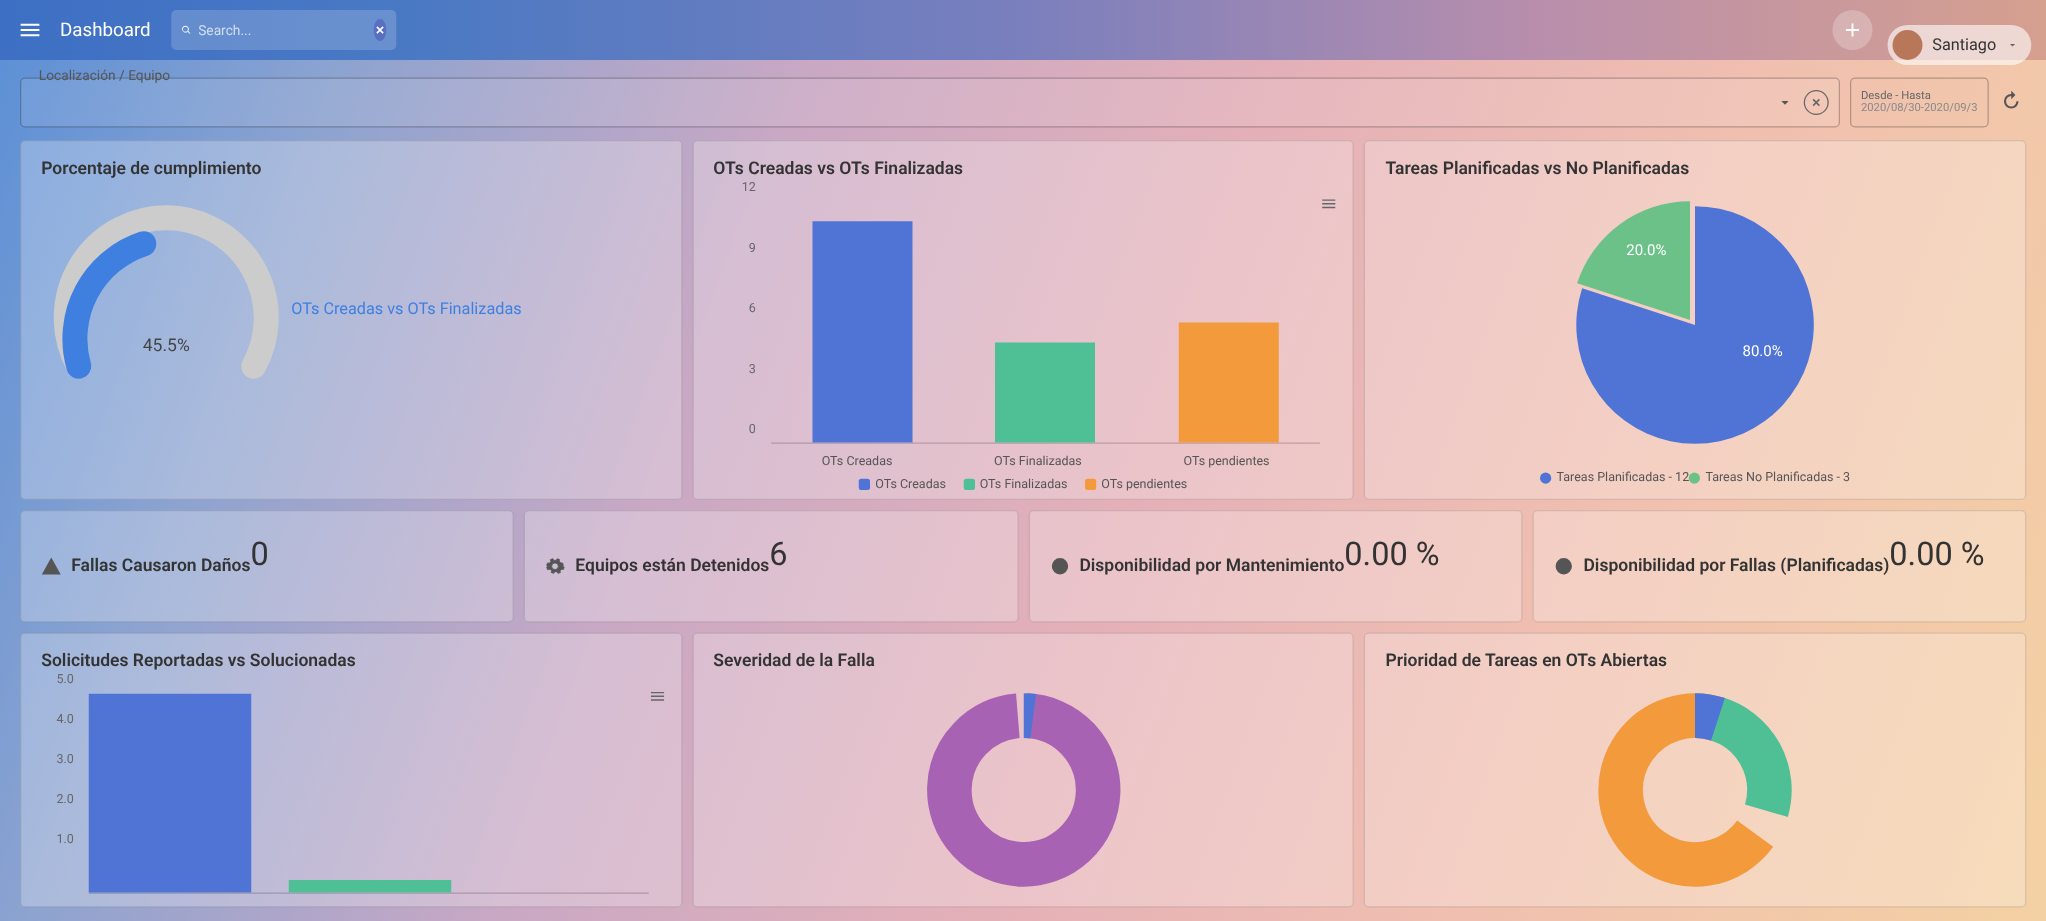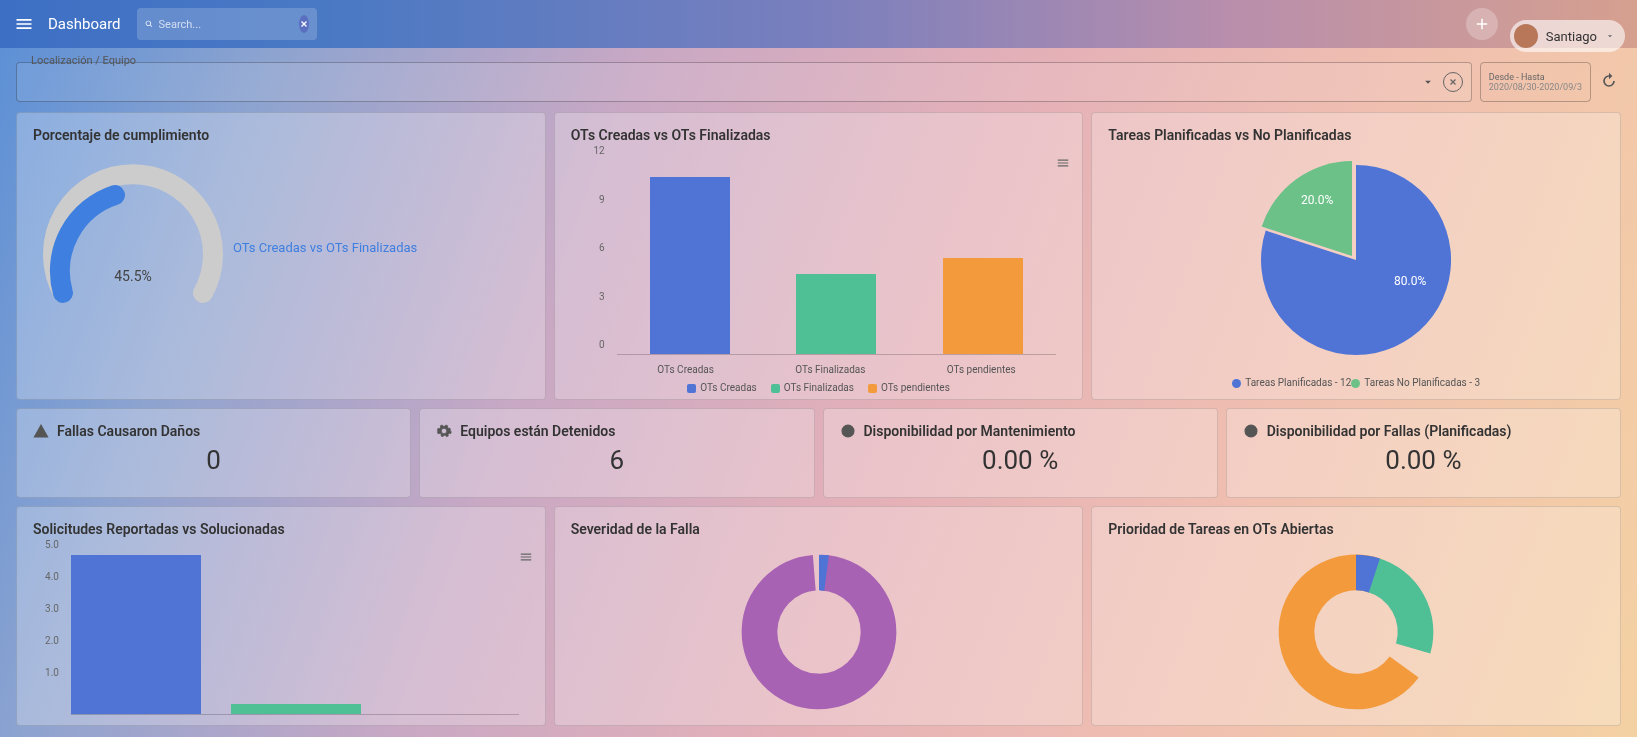--- a/index.html
+++ b/index.html
@@ -120,21 +120,21 @@
 .xlabels span { font-size:10px; color:#555; }
 .bar-legend { position:absolute; bottom:6px; left:0; right:0; display:flex; justify-content:center; gap:14px; font-size:10px; color:#555; }
 .dot { display:inline-block; width:9px; height:9px; border-radius:2px; margin-right:4px; vertical-align:middle; }
 
 
 .pie-wrap { display:flex; flex-direction:column; align-items:center; margin-top:12px; }
 .pie-legend { display:flex; font-size:10px; color:#555; margin-top:12px; }
 .pie-legend .sw { width:9px; height:9px; border-radius:50%; display:inline-block; margin-right:4px; vertical-align:middle; }
 
 
-.r2 .card { flex:1; height:90px; display:flex; flex-direction:column; }
+.r2 .card { flex:1; height:90px; display:flex; flex-direction:row; }
 .stat-head { display:flex; align-items:center; gap:8px; }
 .stat-head svg { width:16px; height:16px; fill:#555; stroke:#555; }
 .stat-val { font-size:26px; font-weight:400; color:#333; text-align:center; margin-top:6px; }
 
 
 .r3 .card { flex:1; height:220px; }
 .barchart2 { position:absolute; left:44px; right:16px; top:48px; bottom:10px; }
 .bars2 { position:absolute; left:10px; right:10px; top:0; bottom:0; display:flex; align-items:flex-end; gap:30px; border-bottom:1px solid rgba(0,0,0,0.2); }
 .bar2 { width:130px; }
 

